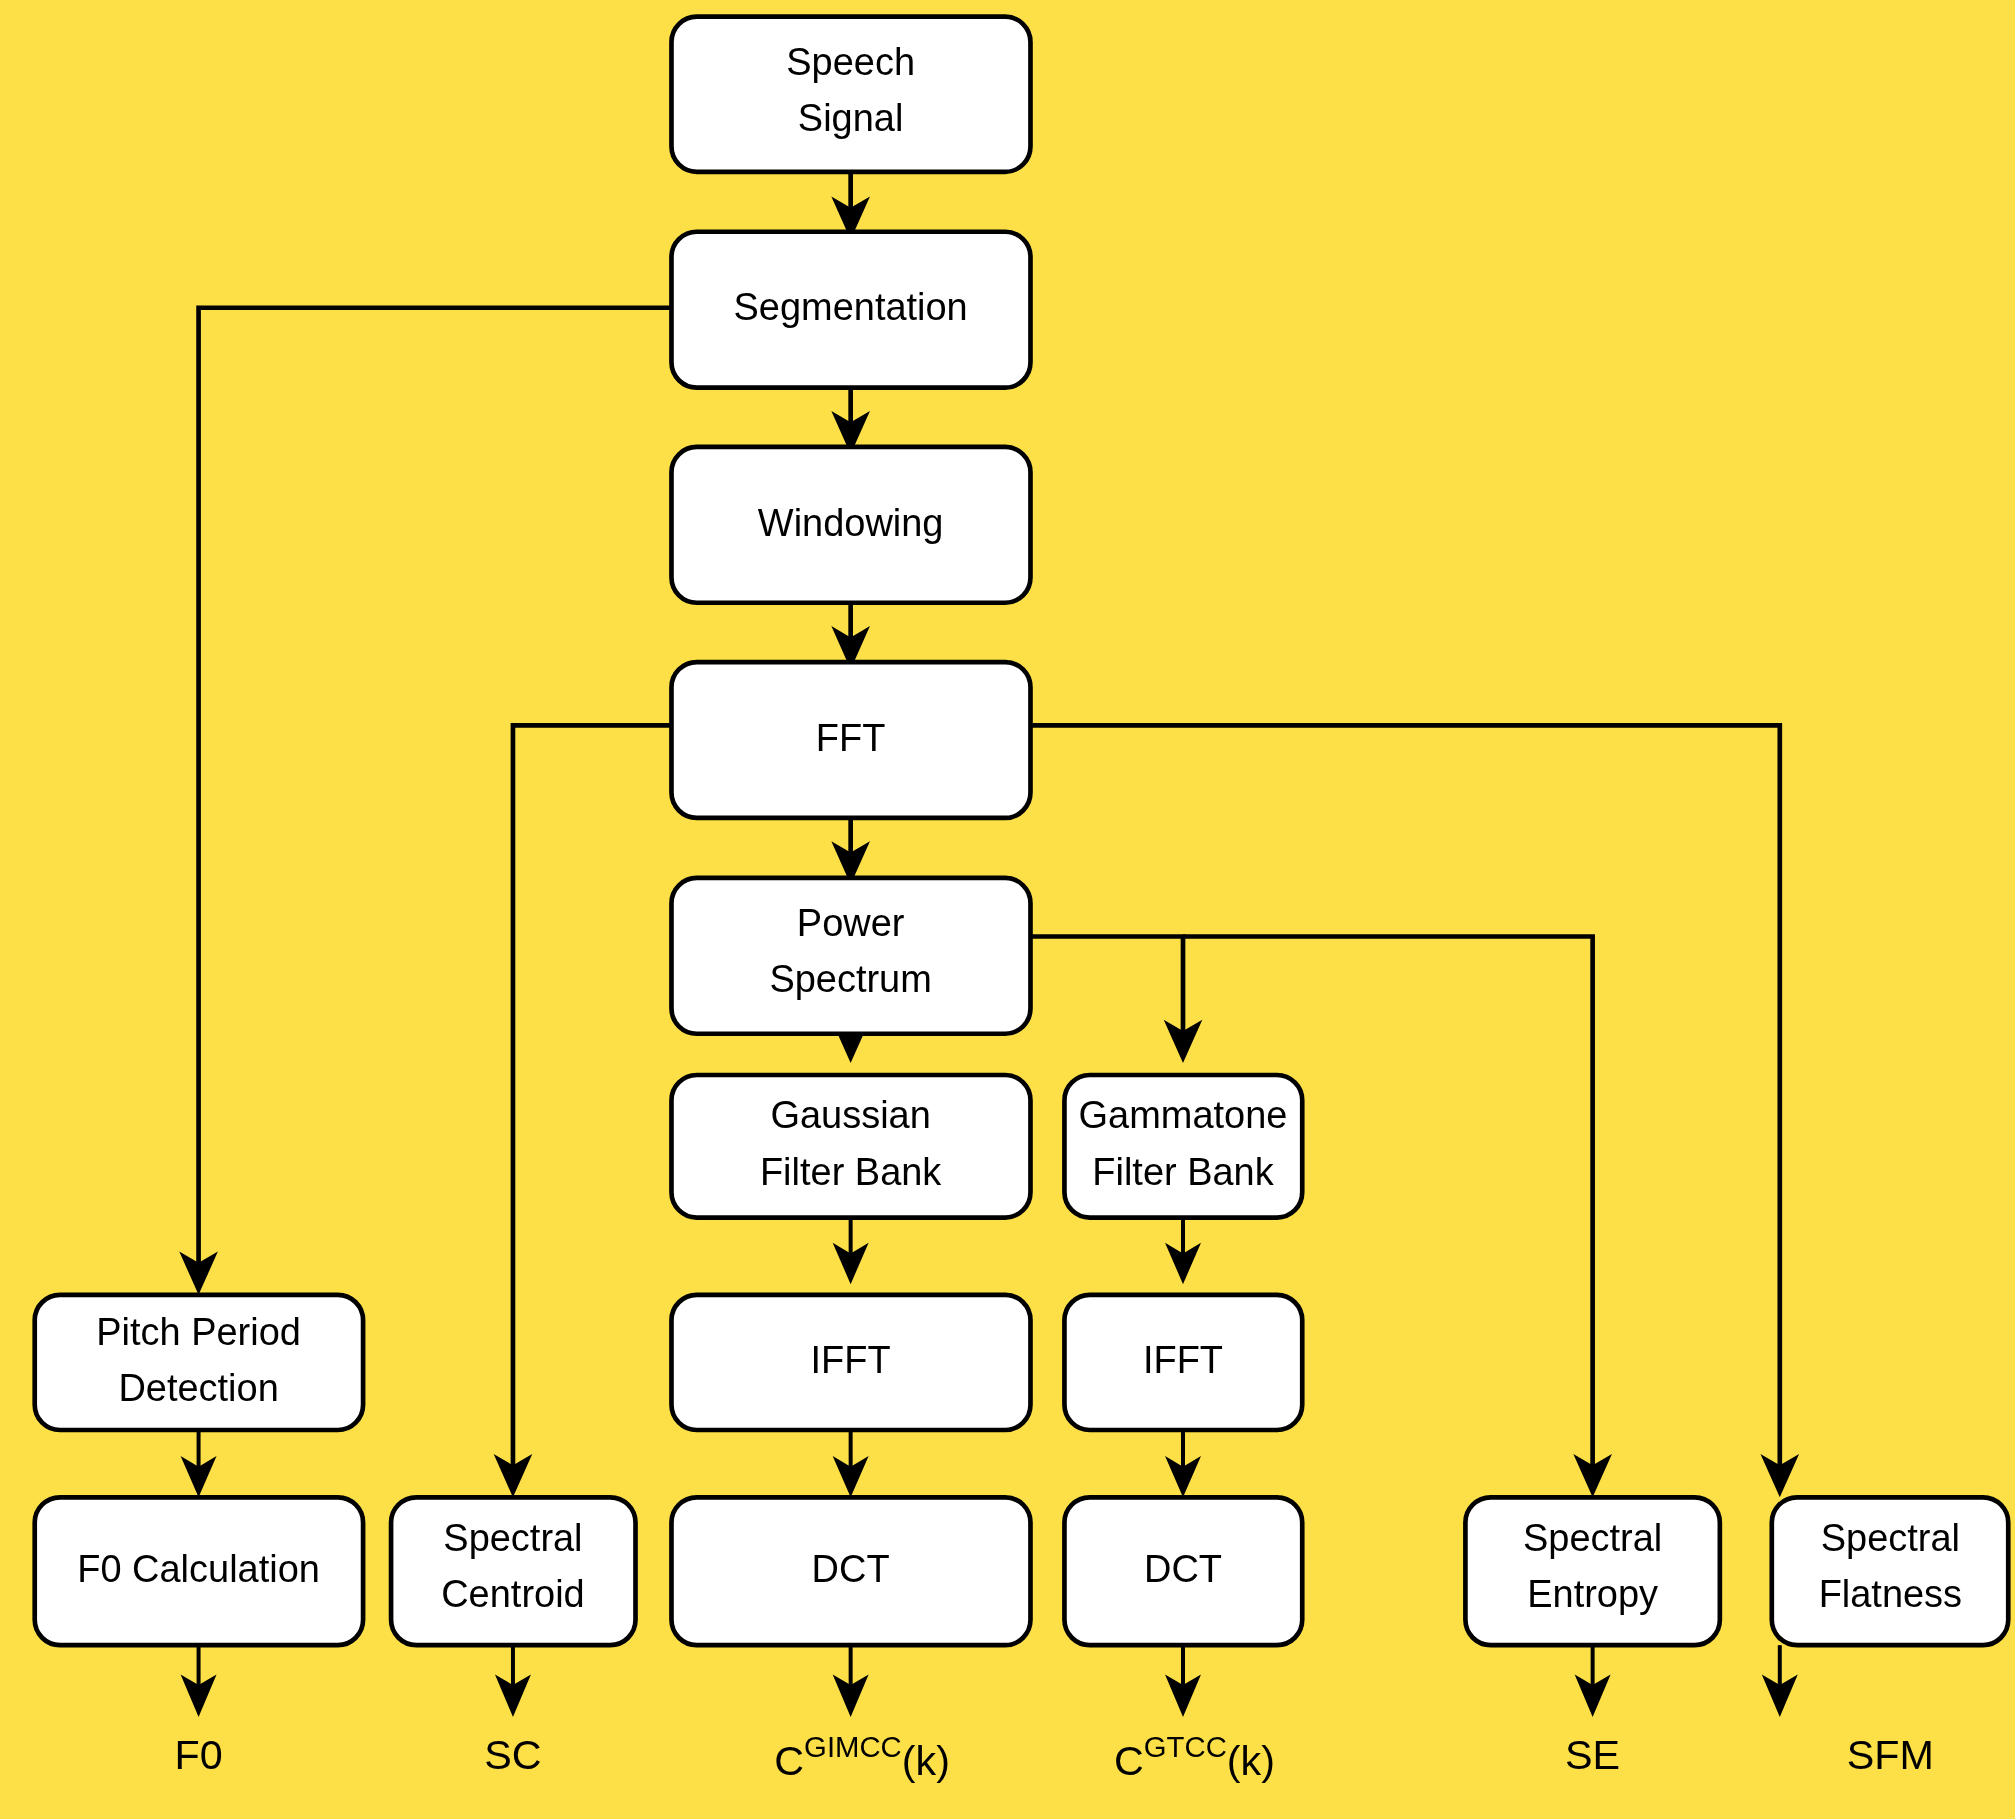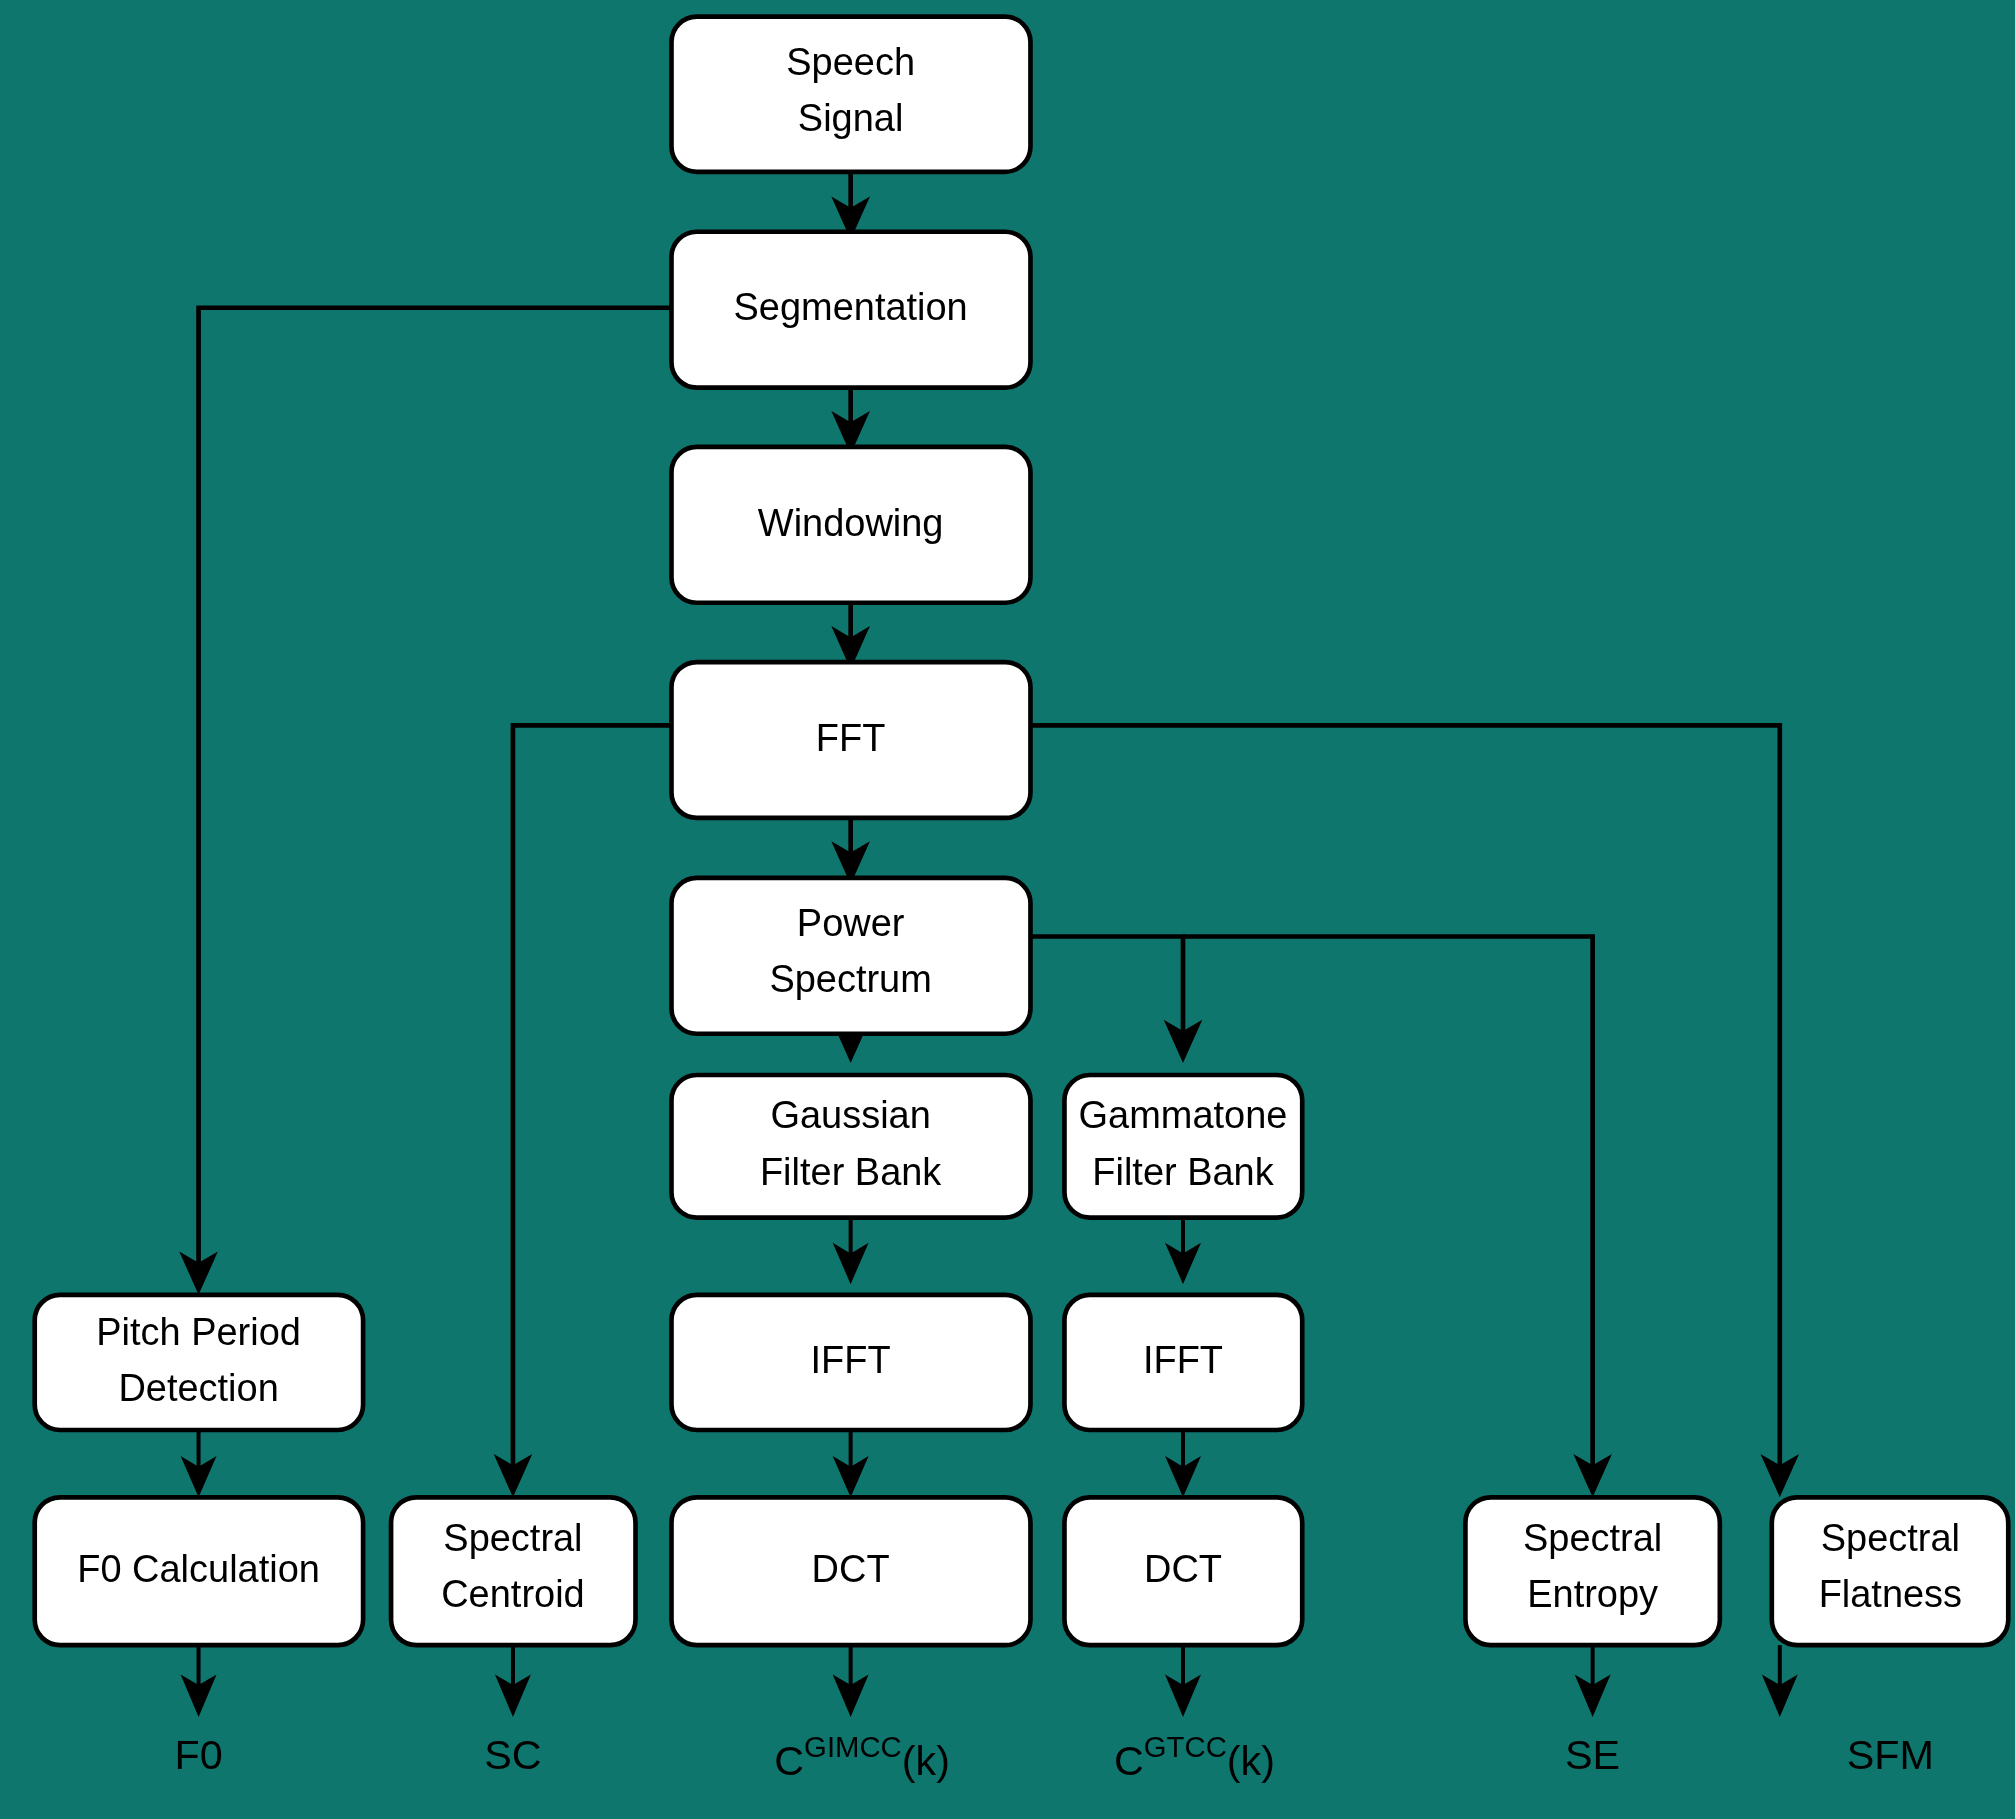--- a/index.html
+++ b/index.html
@@ -8,21 +8,21 @@
     padding: 0;
     background: #ffffff;
   }
   body {
     font-family: "Liberation Sans", sans-serif;
   }
   #diagram-root {
     position: relative;
     width: 2015px;
     height: 1819px;
-    background: #0f766e;
+    background: #fde047;
     overflow: hidden;
   }
   svg#flow-svg {
     position: absolute;
     top: 0;
     left: 0;
     width: 2015px;
     height: 1819px;
     display: block;
   }

